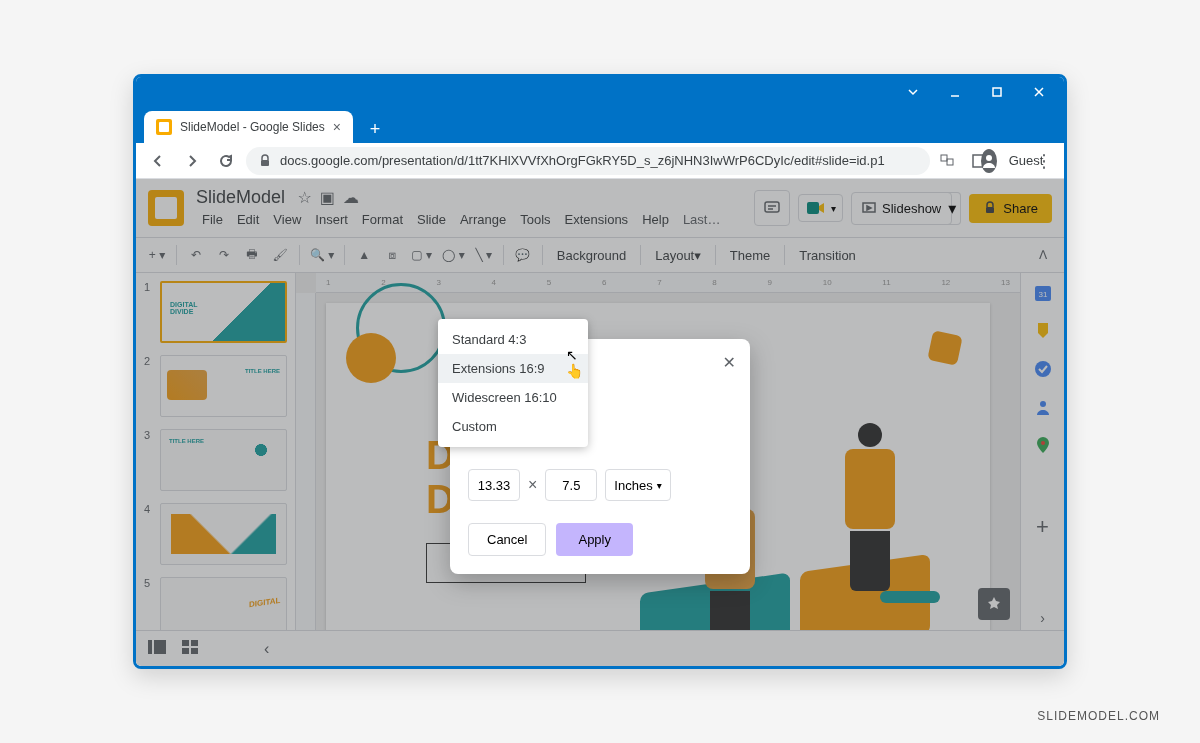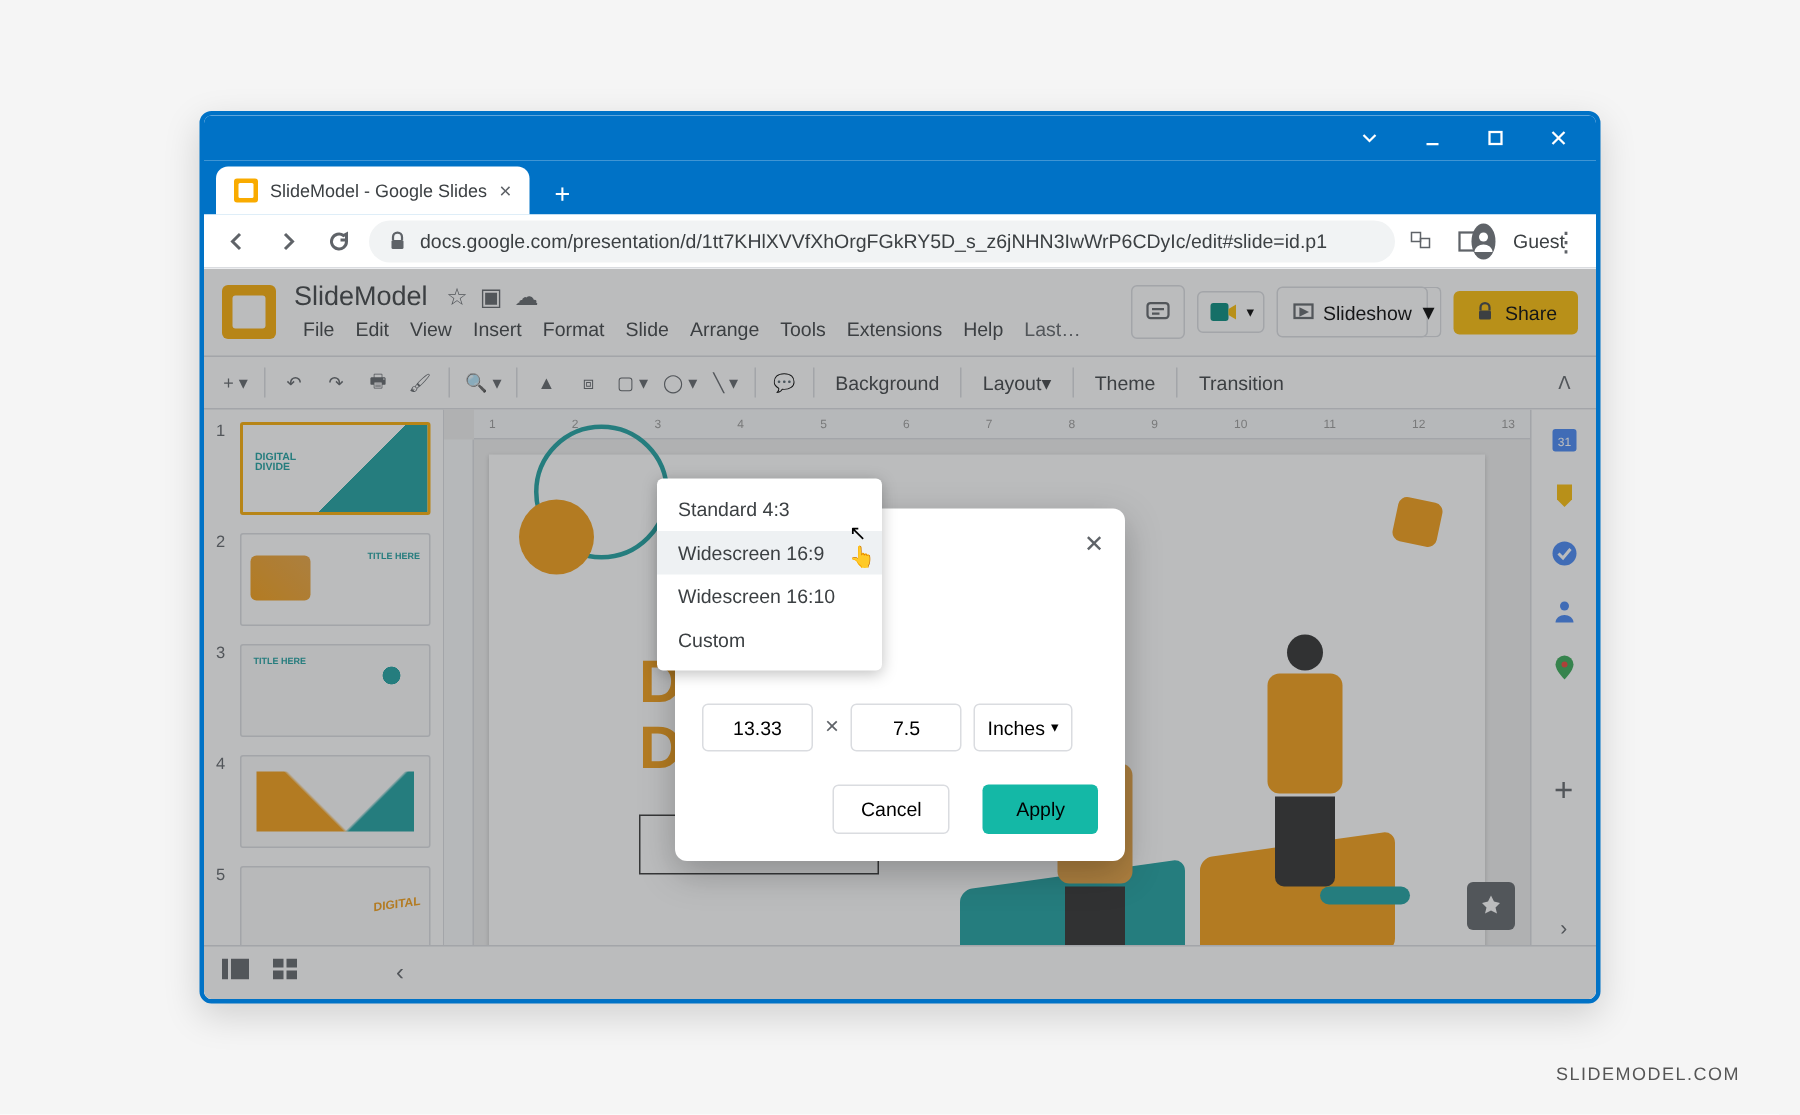--- a/index.html
+++ b/index.html
@@ -79,26 +79,26 @@
 .bottombar{height:36px;border-top:1px solid #dadce0;display:flex;align-items:center;padding:0 12px;gap:16px;background:#fff}
 .bb-icon{color:#5f6368;cursor:pointer}
 .bb-collapse{margin-left:50px}
 .scrim{position:absolute;inset:0;background:rgba(60,64,67,0.35);z-index:5}
 .dialog{position:absolute;top:160px;left:50%;transform:translateX(-50%);width:300px;background:#fff;border-radius:8px;box-shadow:0 8px 24px rgba(0,0,0,0.25);z-index:10;padding-bottom:18px}
 .dlg-close{position:absolute;top:14px;right:14px;cursor:pointer;color:#5f6368;font-size:16px}
 .dropdown{position:absolute;top:-20px;left:-12px;width:150px;background:#fff;border-radius:4px;box-shadow:0 2px 10px rgba(0,0,0,0.25);z-index:12;padding:6px 0}
 .dd-item{padding:7px 14px;font-size:13px;color:#3c4043;cursor:pointer}
 .dd-item.hover{background:#eef1f3}
 .dlg-body{padding-top:130px;display:flex;align-items:center;gap:8px;padding-left:18px}
-.size-input{width:74px;height:32px;border:1px solid #dadce0;border-radius:4px;text-align:center;font-size:13px}
+.size-input{width:52px;height:32px;border:1px solid #dadce0;border-radius:4px;text-align:center;font-size:13px}
 .x-sep{color:#5f6368}
 .unit-sel{border:1px solid #dadce0;border-radius:4px;height:32px;padding:0 8px;display:flex;align-items:center;gap:4px;font-size:13px;cursor:pointer}
-.dlg-actions{display:flex;justify-content:flex-end;gap:22px;padding:22px 18px 0 18px}
+.dlg-actions{display:flex;gap:10px;padding:22px 18px 0 18px}
 .btn-cancel{border:1px solid #dadce0;border-radius:4px;padding:8px 18px;font-size:13px;cursor:pointer;background:#fff}
-.btn-apply{background:#14b8a6;border-radius:4px;padding:8px 22px;font-size:13px;cursor:pointer;border:none}
+.btn-apply{background:#c4b5fd;border-radius:4px;padding:8px 22px;font-size:13px;cursor:pointer;border:none}
 .cursor-img{position:absolute;top:28px;left:128px;z-index:15;font-size:14px;pointer-events:none}
 .watermark{position:fixed;bottom:20px;right:40px;font-size:12px;color:#555;letter-spacing:1px}
 .speaker-btn{position:absolute;bottom:10px;right:10px;width:32px;height:32px;background:#5f6368;border-radius:4px;display:flex;align-items:center;justify-content:center;cursor:pointer}
 .ruler-ticks{display:flex;justify-content:space-between;padding:5px 10px 0 10px;color:#999}
 .th1{background:linear-gradient(135deg,#fff 60%,#1a9e9e 60%)}
 .th1::before{content:'DIGITAL\A DIVIDE';white-space:pre;position:absolute;top:18px;left:8px;font-size:7px;font-weight:bold;color:#1a9e9e}
 .th2{background:#fff}
 .th2::before{content:'TITLE HERE';position:absolute;top:12px;right:6px;font-size:6px;color:#1a9e9e;font-weight:bold}
 .th2::after{content:'';position:absolute;left:6px;top:14px;width:40px;height:30px;background:linear-gradient(45deg,#f39c12,#e8a23f);border-radius:4px}
 .th3::before{content:'TITLE HERE';position:absolute;top:8px;left:8px;font-size:6px;color:#1a9e9e;font-weight:bold}
@@ -396,21 +396,21 @@
           </svg></div>
       <div class="bb-icon bb-collapse">‹</div>
     </div>
 
     <div class="scrim"></div>
 
     <div class="dialog">
       <div class="dlg-close">✕</div>
       <div class="dropdown">
         <div class="dd-item">Standard 4:3</div>
-        <div class="dd-item hover">Widescreen 16:9</div>
+        <div class="dd-item hover">Extensions 16:9</div>
         <div class="dd-item">Widescreen 16:10</div>
         <div class="dd-item">Custom</div>
         <div class="cursor-img">↖👆</div>
       </div>
       <div class="dlg-body">
         <input class="size-input" value="13.33" style="">
         <span class="x-sep">×</span>
         <input class="size-input" value="7.5" style="">
         <div class="unit-sel">
             <span>Inches</span>

